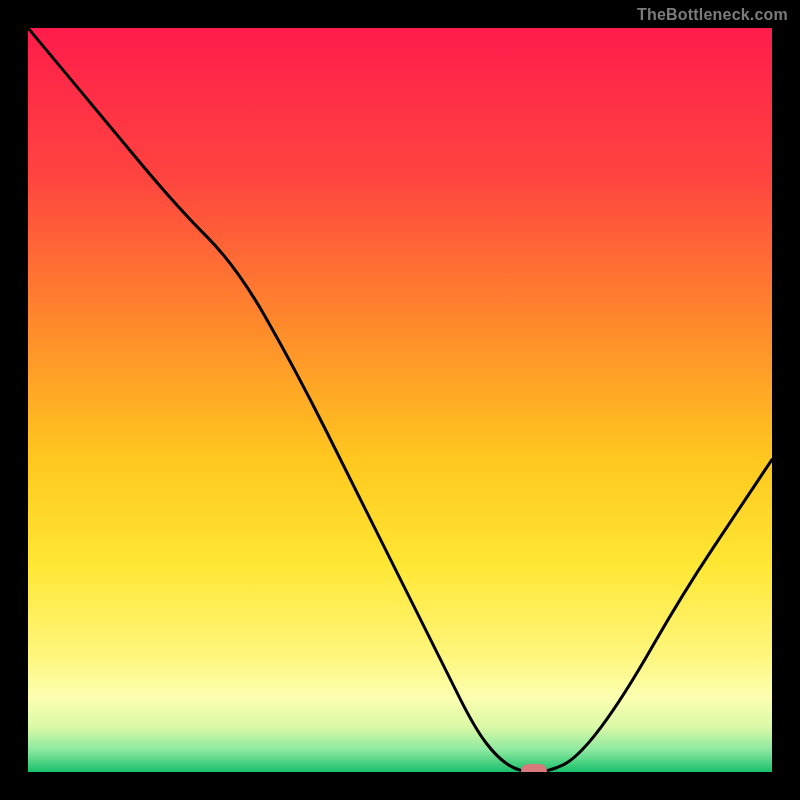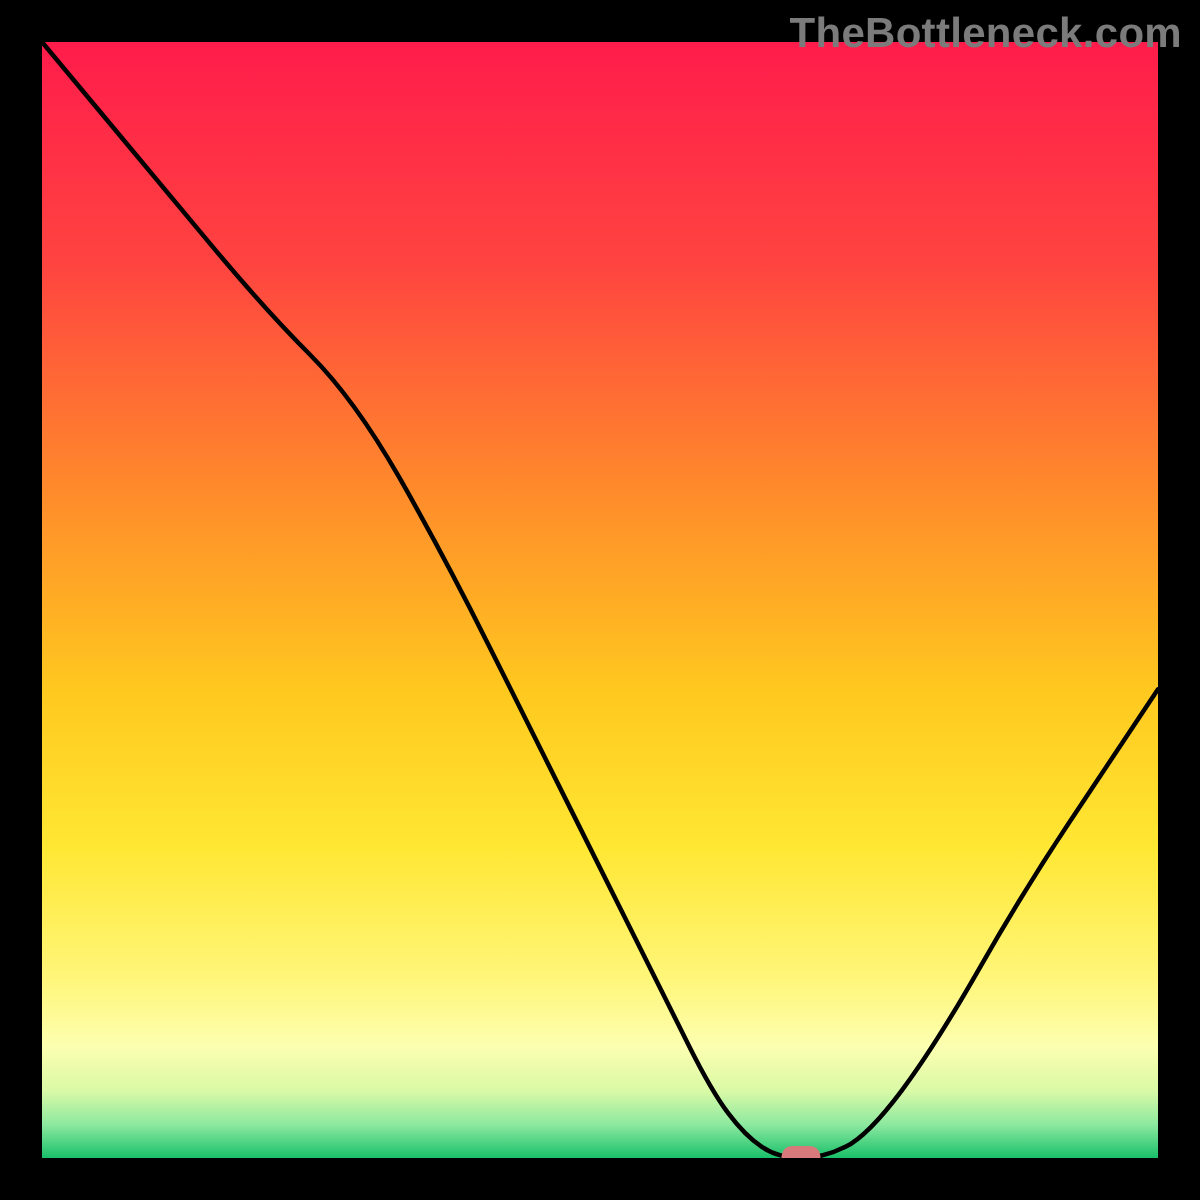--- a/index.html
+++ b/index.html
@@ -24,21 +24,21 @@
     top: 28px;
     width: 744px;
     height: 744px;
     overflow: hidden;
   }
   .watermark {
     position: absolute;
     top: 6px;
     right: 12px;
     font-family: Arial, Helvetica, sans-serif;
-    font-size: 28px;
+    font-size: 16px;
     font-weight: 600;
     color: #7b7b7b;
     letter-spacing: 0.2px;
     user-select: none;
   }
   svg {
     display: block;
   }
   .marker {
     position: absolute;

